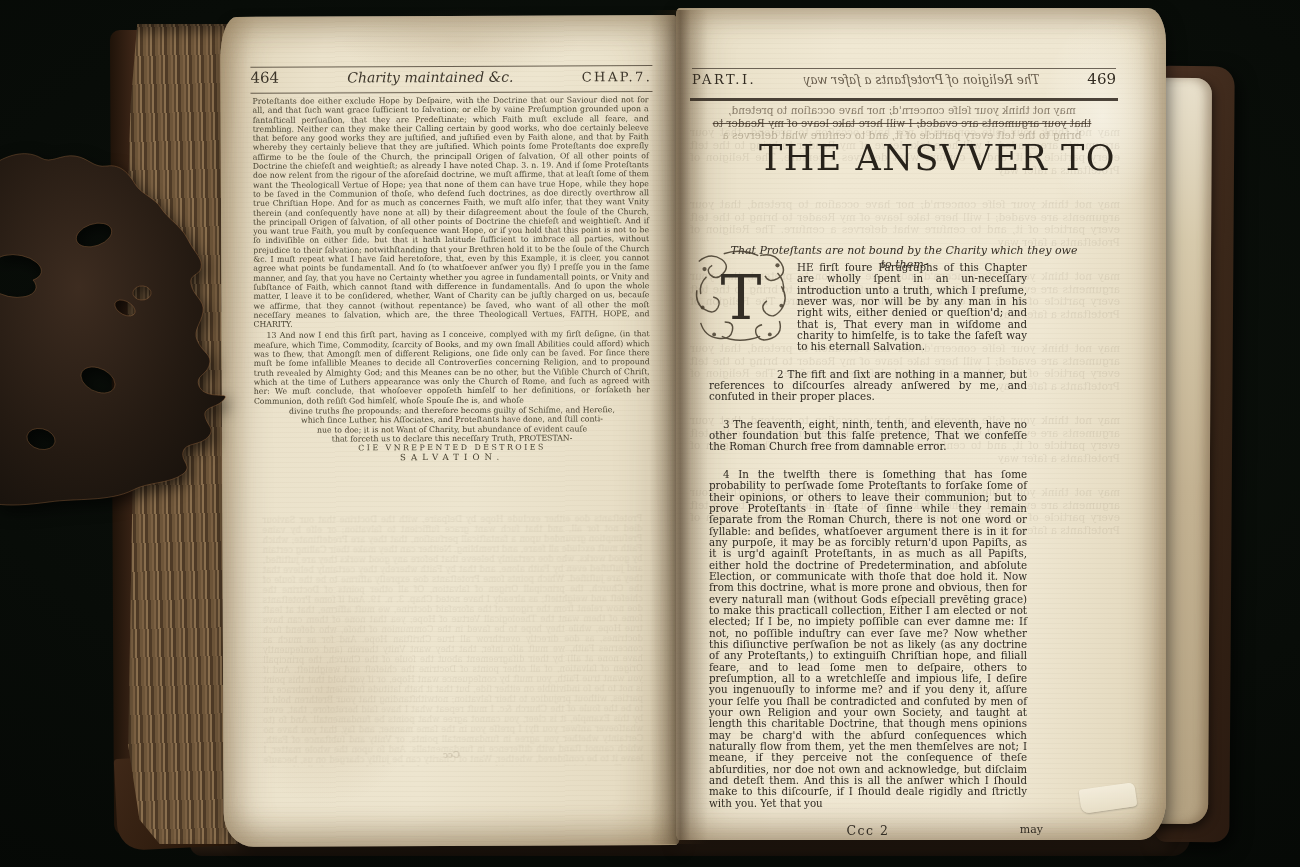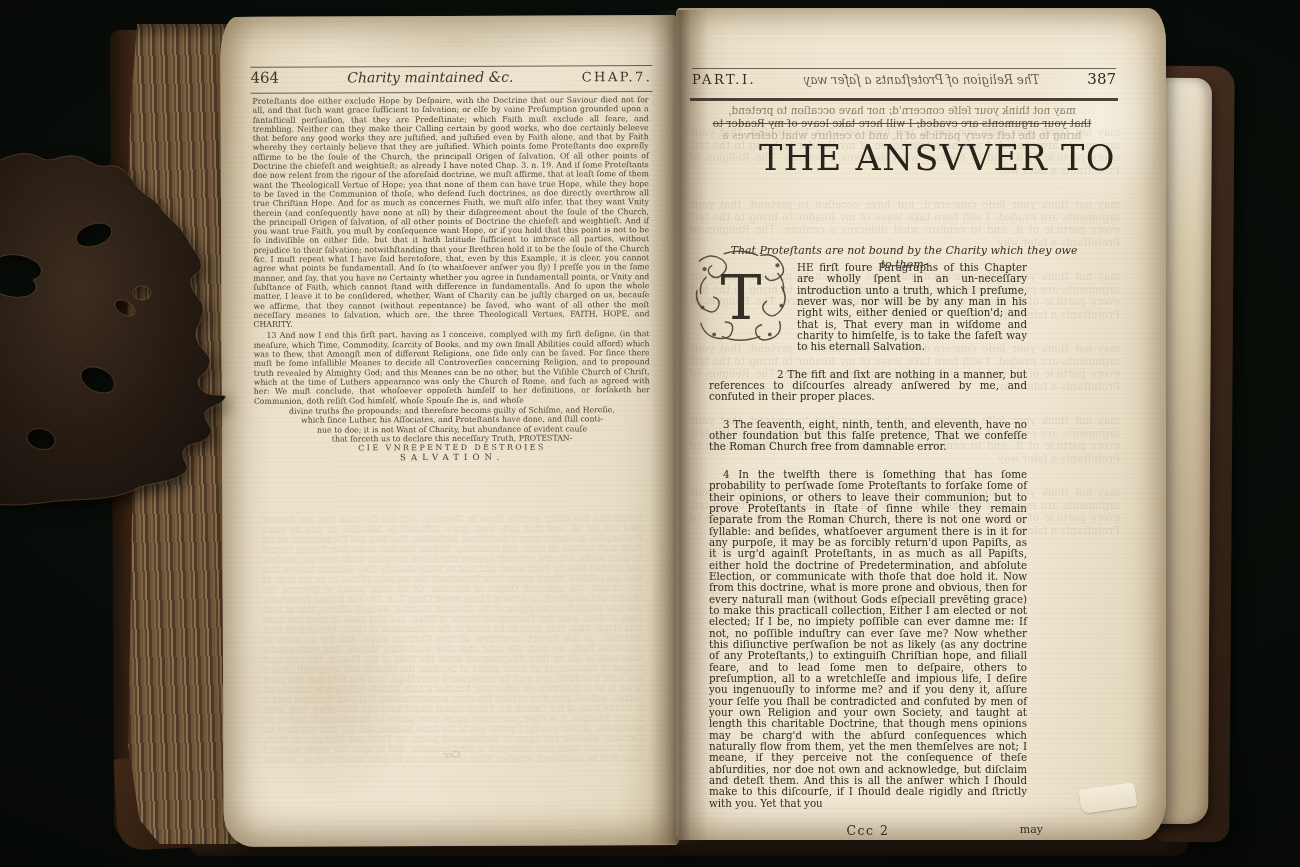--- a/index.html
+++ b/index.html
@@ -163,21 +163,21 @@
       <div>may not think your ſelfe concern'd; nor have occaſion to pretend, that your arguments are evaded; I will here take leave of my Reader to bring to the teſt every particle of it, and to cenſure what deſerves a cenſure. The Religion of Proteſtants a ſafer way</div>
       <div>may not think your ſelfe concern'd; nor have occaſion to pretend, that your arguments are evaded; I will here take leave of my Reader to bring to the teſt every particle of it, and to cenſure what deſerves a cenſure. The Religion of Proteſtants a ſafer way</div>
       <div>may not think your ſelfe concern'd; nor have occaſion to pretend, that your arguments are evaded; I will here take leave of my Reader to bring to the teſt every particle of it, and to cenſure what deſerves a cenſure. The Religion of Proteſtants a ſafer way</div>
       <div>may not think your ſelfe concern'd; nor have occaſion to pretend, that your arguments are evaded; I will here take leave of my Reader to bring to the teſt every particle of it, and to cenſure what deſerves a cenſure. The Religion of Proteſtants a ſafer way</div>
     </div>
 
     <div class="rp-rule-t"></div>
     <div class="rp-header">
       <span class="rp-part">PART.I.</span>
       <span class="rp-run-mirror">The Religion of Proteſtants a ſafer way</span>
-      <span class="rp-num">387</span>
+      <span class="rp-num">469</span>
     </div>
     <div class="rp-rule-k"></div>
 
     <div class="rp-bleed">
       <div class="b1">may not think your ſelfe concern'd; nor have occaſion to pretend,</div>
       <div class="b2">that your arguments are evaded; I will here take leave of my Reader to</div>
       <div class="b3">bring to the teſt every particle of it, and to cenſure what deſerves a</div>
     </div>
 
     <div class="rp-title1">THE ANSVVER TO</div>

